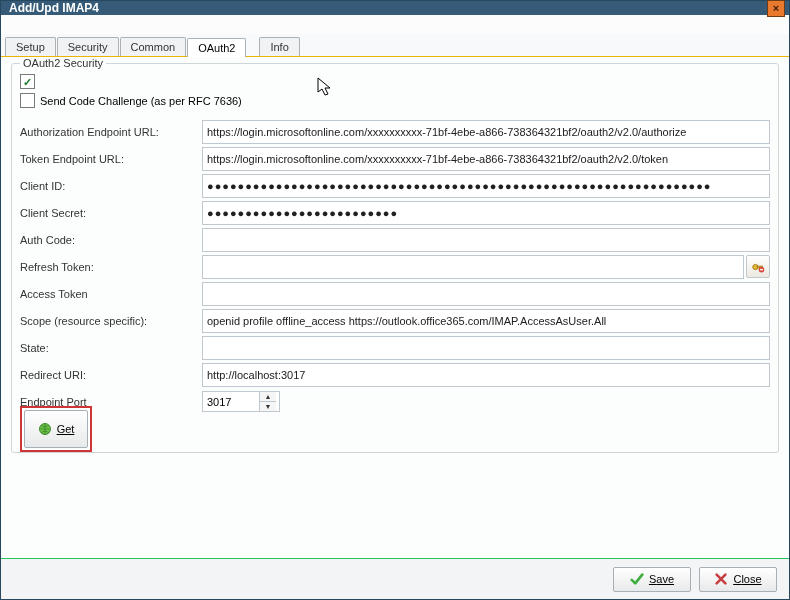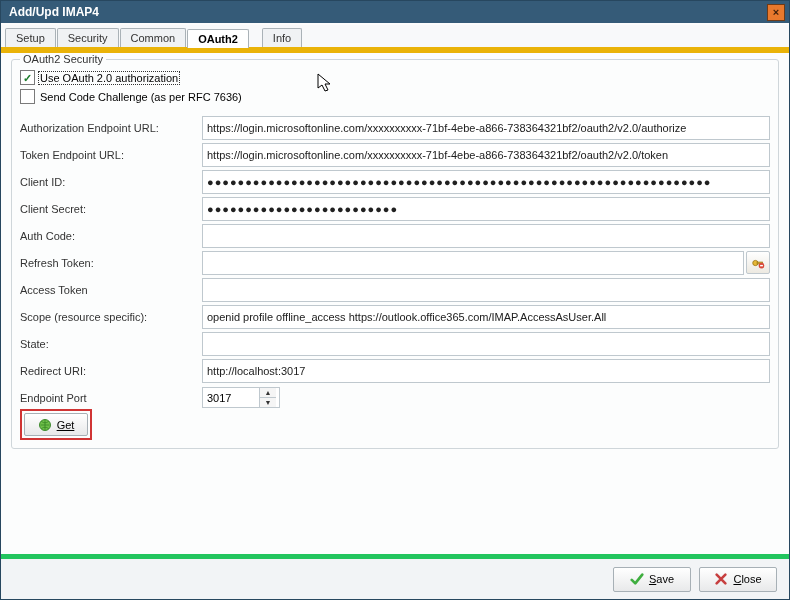--- a/index.html
+++ b/index.html
@@ -19,21 +19,21 @@
     border: 1px solid #27475f;
     background: #fcfcfc;
     display: flex;
     flex-direction: column;
   }
   .titlebar {
     background: #355b78;
     color: #ffffff;
     font-weight: bold;
     font-size: 12px;
-    height: 22px;
+    height: 14px;
     display: flex;
     align-items: center;
     padding: 0 4px;
     justify-content: space-between;
   }
   .titlebar .title {
     padding-left: 4px;
   }
   .closebtn {
     width: 16px;
@@ -46,42 +46,42 @@
     font-size: 11px;
     font-weight: bold;
     color: #3a1d0a;
   }
   .closebtn:before {
     content: "×";
     line-height: 10px;
   }
   .tabstrip {
     height: 22px;
-    border-bottom: 6px solid #eab308;
+    border-bottom: 1px solid #eab308;
     display: flex;
     align-items: flex-end;
     padding-left: 4px;
     background: #f8f9fa;
-    margin-top: 2px;
+    margin-top: 19px;
     gap: 0;
   }
   .tab {
     padding: 3px 10px 3px 10px;
     border: 1px solid #aab2b7;
     border-bottom: none;
     background: #f0f2f4;
     color: #333;
     margin-right: 1px;
     border-radius: 2px 2px 0 0;
     position: relative;
   }
   .tab.active {
     background: #ffffff;
     top: 1px;
-    font-weight: bold;
+    font-weight: normal;
     color: #000;
   }
   .tab.group-gap {
     margin-left: 12px;
   }
   .content-area {
     flex: 1;
     padding: 6px 10px 0 10px;
     background: #fcfdfd;
     position: relative;
@@ -204,44 +204,45 @@
     color: #333;
     background: #f5f5f5;
   }
   .spin-btns div:first-child { border-bottom: 1px solid #bfc8ce; }
   .getbtn-wrap {
     display: inline-block;
     padding: 2px;
     border: 2px solid #d03434;
   }
   .getbtn {
-    height: 23px;
+    height: 38px;
     min-width: 64px;
     border: 1px solid #a7b0b6;
     background: linear-gradient(#ffffff, #e8e9ea);
     display: inline-flex;
     align-items: center;
     justify-content: center;
     gap: 5px;
     padding: 0 10px;
     border-radius: 2px;
     font-family: inherit;
     font-size: 11px;
   }
   .getbtn svg { width: 14px; height: 14px; }
   .getbtn .u { text-decoration: underline; }
   .bottombar {
     height: 40px;
-    border-top: 5px solid #22c55e;
+    border-top: 1px solid #22c55e;
     background: #f2f4f6;
     display: flex;
     align-items: center;
     justify-content: flex-end;
     padding: 0 12px;
     gap: 8px;
+    text-decoration: underline;
   }
   .btn {
     height: 25px;
     min-width: 78px;
     border: 1px solid #a7b0b6;
     background: linear-gradient(#ffffff, #e8e9ea);
     display: inline-flex;
     align-items: center;
     justify-content: center;
     gap: 5px;
@@ -275,21 +276,20 @@
     <span class="tab active">OAuth2</span>
     <span class="tab group-gap">Info</span>
   </div>
 
   <div class="content-area">
     <div class="fieldset">
       <span class="legend">OAuth2 Security</span>
 
       <div class="chk-row">
         <span class="chkbox checked"></span>
-        <span class="chk-label focus">Use OAuth 2.0 authorization</span>
       </div>
       <div class="chk-row">
         <span class="chkbox"></span>
         <span class="chk-label">Send Code Challenge (as per RFC 7636)</span>
       </div>
 
       <div class="form-grid">
         <span class="lbl">Authorization Endpoint URL:</span>
         <input class="txt" type="text" value="https://login.microsoftonline.com/xxxxxxxxxx-71bf-4ebe-a866-738364321bf2/oauth2/v2.0/authorize" style="">
 

